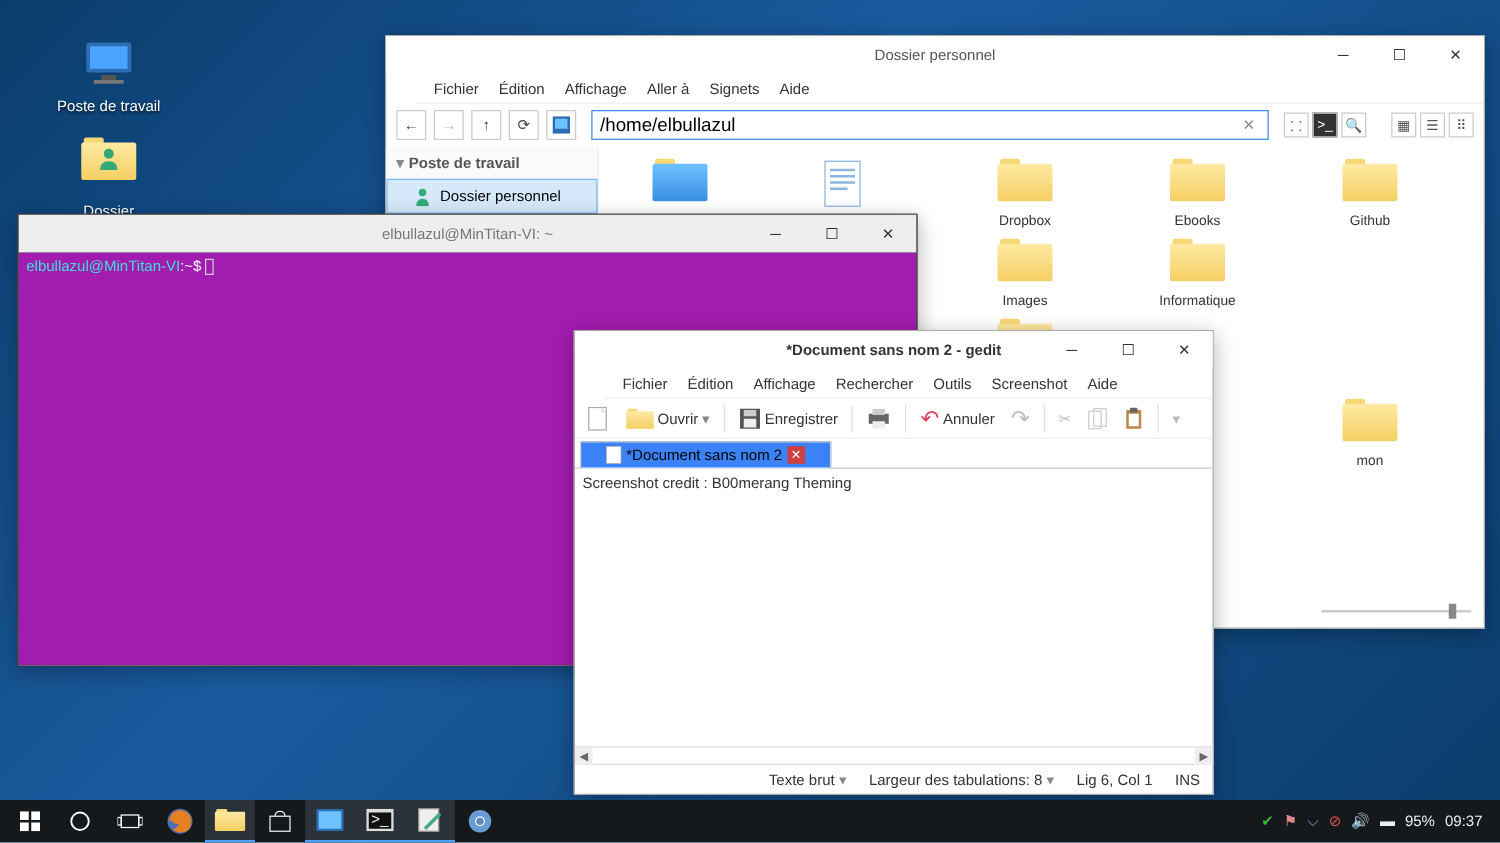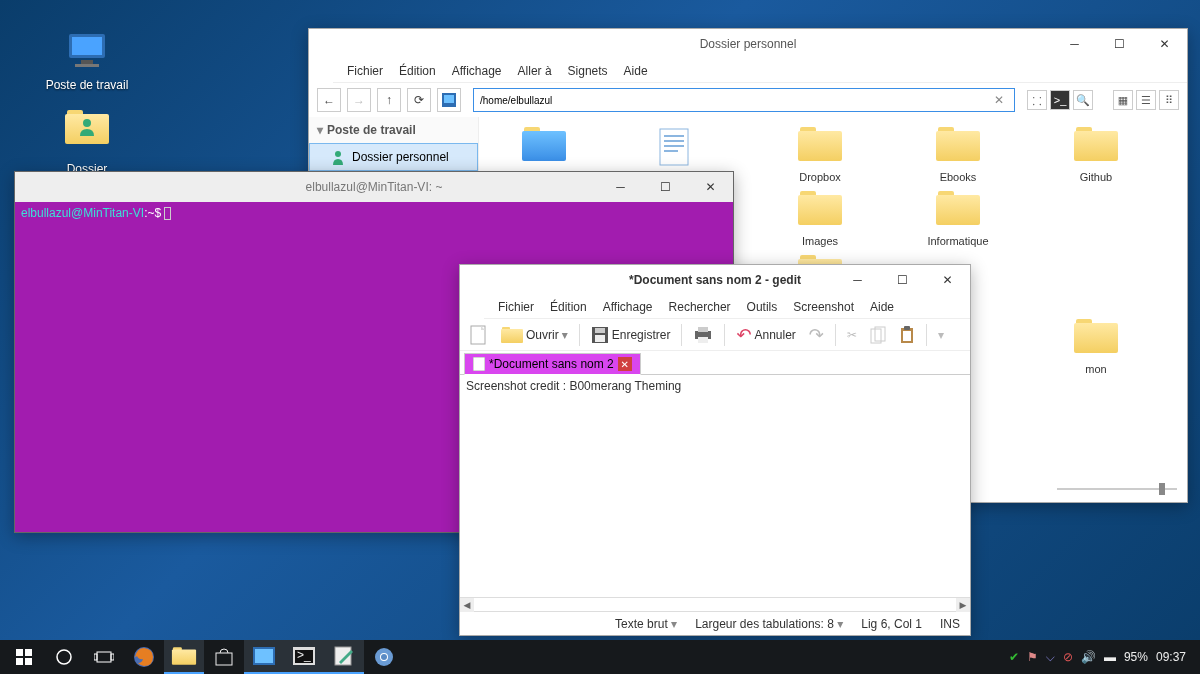--- a/index.html
+++ b/index.html
@@ -19,21 +19,21 @@
 .winbtns div { width:45px; height:30px; display:flex; align-items:center; justify-content:center; color:#333; font-size:12px; cursor:default; }
 .menubar { height:24px; display:flex; align-items:center; gap:4px; padding:0 8px; border-bottom:1px solid #eee;margin-left:24px; }
 .menubar span { padding:2px 6px; color:#333; font-size:12px; }
 
 
 #fm { left:308px; top:28px; width:880px; height:475px; }
 #fm .titlebar { background:#fff; }
 #fm .toolbar { height:34px; display:flex; align-items:center; gap:6px; padding:0 8px; }
 #fm .navbtn { width:24px; height:24px; border:1px solid #ccc; display:flex; align-items:center; justify-content:center; background:#fff; color:#444; }
 #fm .addr { flex:1; height:24px; border:1px solid #3a8ee6; display:flex; align-items:center; padding:0 6px; margin:0 6px; }
-#fm .addr input { flex:1; border:none; outline:none; font-size:10px; }
+#fm .addr input { flex:1; border:none; outline:none; font-size:15px; }
 #fm .addr .clear { color:#888; padding:0 4px; }
 #fm .viewbtns { display:flex; gap:3px; }
 #fm .viewbtns div { width:20px; height:20px; border:1px solid #ccc; display:flex; align-items:center; justify-content:center; font-size:11px; color:#555;}
 #fm .body { flex:1; display:flex; overflow:hidden; }
 #fm .sidebar { width:170px; border-right:1px solid #eee; background:#fafafa; }
 #fm .sidebar .sect { padding:6px 8px; color:#555; font-weight:600; display:flex; align-items:center; gap:4px; }
 #fm .sidebar .item { padding:5px 8px 5px 20px; display:flex; align-items:center; gap:6px; }
 #fm .sidebar .item.sel { background:#d6e9fb; border:1px solid #7ab8ee; }
 #fm .files { flex:1; padding:10px; display:flex; flex-wrap:wrap; align-content:flex-start; gap:8px 28px; overflow:hidden; position:relative; }
 #fm .file { width:110px; text-align:center; }
@@ -51,21 +51,21 @@
 #term .content .cursor { display:inline-block; width:7px; height:13px; border:1px solid #ccc; vertical-align:middle; margin-left:3px; }
 
 
 #ged { left:459px; top:264px; width:512px; height:372px; }
 #ged .titlebar { background:#fff; }
 #ged .toolbar { height:32px; display:flex; align-items:center; gap:5px; padding:0 6px; border-bottom:1px solid #eee; }
 #ged .tbtn { display:flex; align-items:center; gap:3px; padding:2px 4px; color:#333; }
 #ged .tbtn.disabled { color:#bbb; }
 #ged .sep { width:1px; height:22px; background:#ddd; margin:0 2px; }
 #ged .tabs { height:24px; display:flex; align-items:flex-end; padding:0 4px; border-bottom:1px solid #ccc; }
-#ged .tab { display:flex; align-items:center; gap:4px; padding:3px 8px; border:1px solid #ccc; border-bottom:1px solid #fff; background:#d946ef; position:relative; top:1px; }
+#ged .tab { display:flex; align-items:center; gap:4px; padding:3px 20px; border:1px solid #ccc; border-bottom:1px solid #fff; background:#3b82f6; position:relative; top:1px; }
 #ged .tab .x { background:#d04040; color:#fff; width:14px; height:14px; display:flex; align-items:center; justify-content:center; font-size:10px; }
 #ged .editor { flex:1; padding:4px 6px; font-family:"Consolas",monospace; font-size:12px; color:#333; position:relative; overflow:hidden; }
 #ged .status { height:24px; border-top:1px solid #ddd; display:flex; align-items:center; justify-content:flex-end; gap:18px; padding:0 10px; color:#333; font-size:11px; }
 #ged .hscroll { height:14px; border-top:1px solid #ddd; position:relative; }
 #ged .hscroll .lbtn,.hscroll .rbtn { width:14px; height:14px; position:absolute; top:0; background:#eee; display:flex; align-items:center; justify-content:center; font-size:9px; color:#666;}
 #ged .hscroll .lbtn{left:0;} #ged .hscroll .rbtn{right:0;}
 
 
 #taskbar { position:absolute; left:0; bottom:0; width:100%; height:34px; background:#16191c; display:flex; align-items:center; padding:0 4px; }
 #taskbar .tbitem { width:40px; height:34px; display:flex; align-items:center; justify-content:center; color:#eee; }

